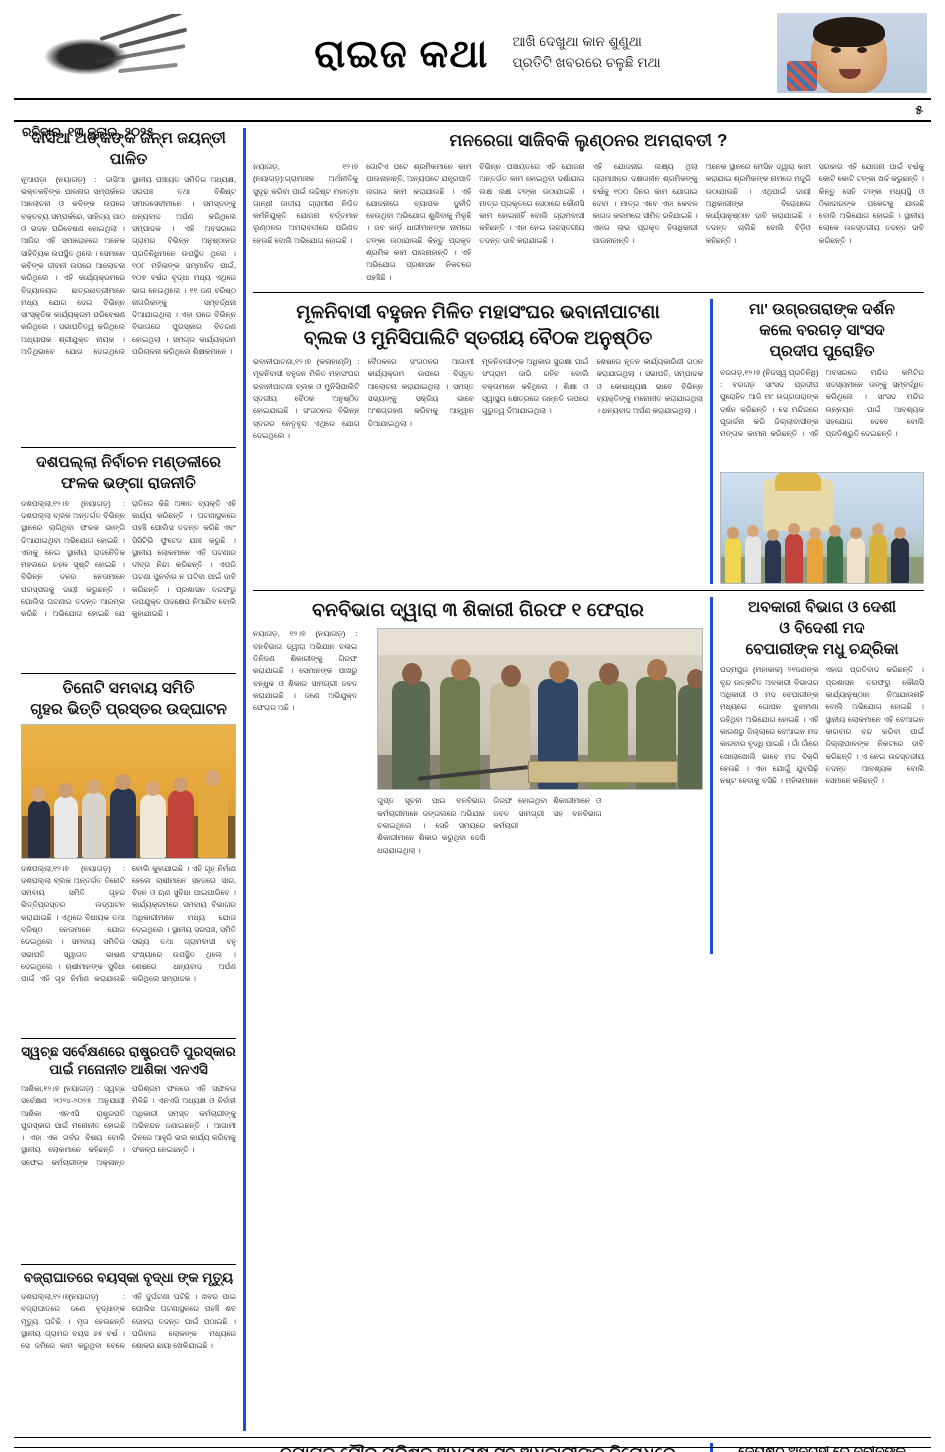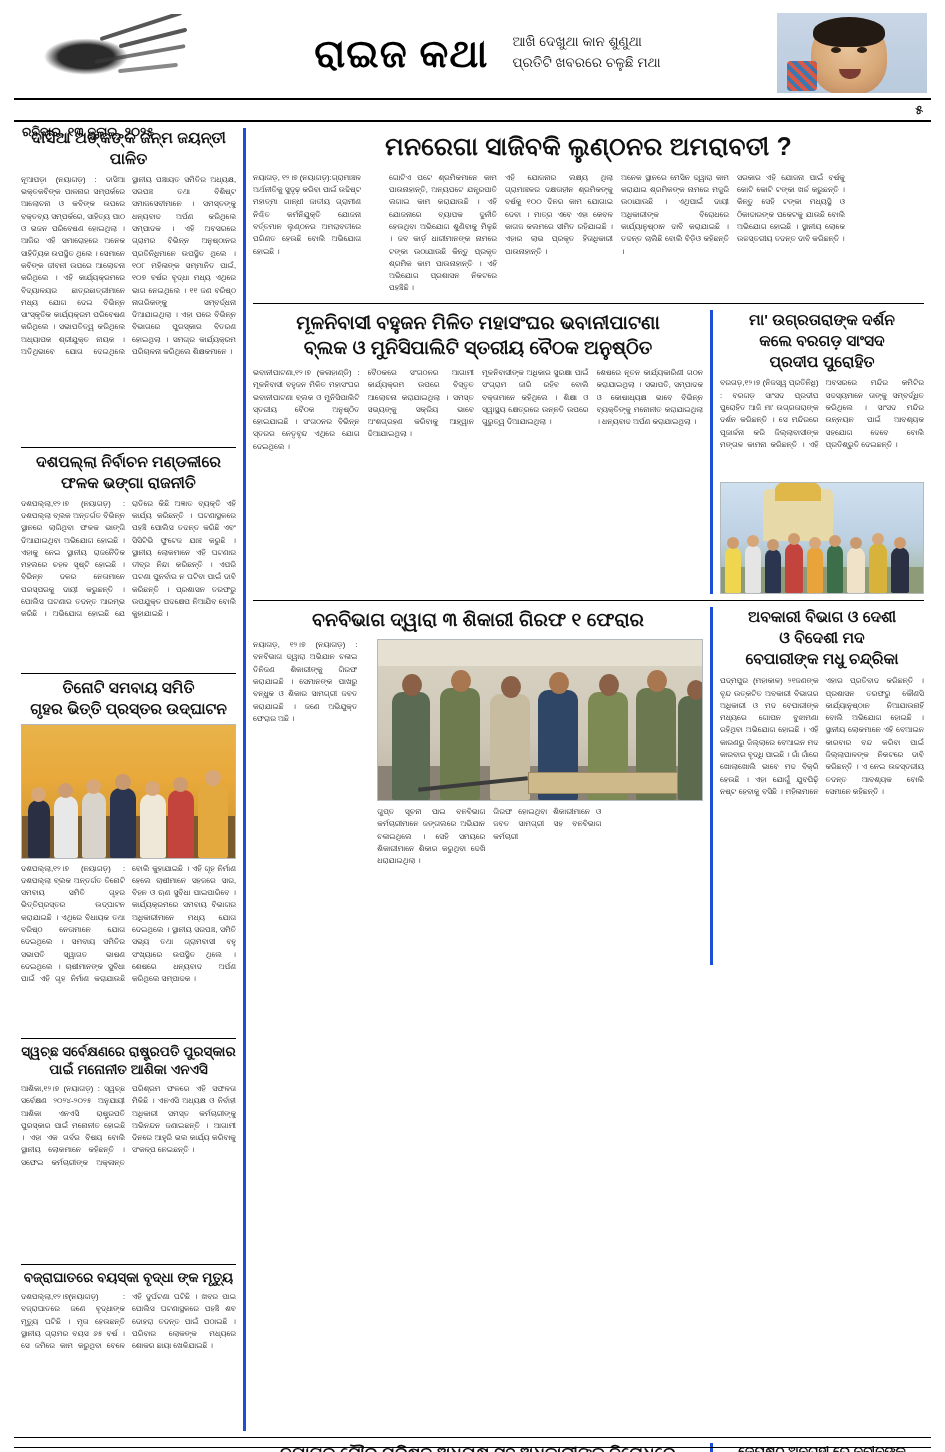--- a/index.html
+++ b/index.html
@@ -133,21 +133,21 @@
   }
   .row { display: flex; gap: 0; }
   .col { padding: 0 7px; }
   .vline { border-right: 3px solid #1d4ed8; }
 
   .hl {
     font-weight: bold;
     text-align: center;
     line-height: 1.35;
   }
-  .hl.h1 { font-size: 25px; letter-spacing: .2px; }
+  .hl.h1 { font-size: 17px; letter-spacing: .2px; }
   .hl.h2 { font-size: 19px; }
   .hl.h3 { font-size: 15.5px; }
   .hl.h4 { font-size: 13.5px; }
 
   .body-text {
     font-size: 7.6px;
     line-height: 1.62;
     text-align: justify;
     color: #141414;
     hyphens: auto;
@@ -274,21 +274,22 @@
           <div class="body-text" style="column-count:2; column-gap:7px; height:140px; overflow:hidden;">ଦଶପଲ୍ଲା,୧୨।୭(ନୟାଗଡ଼) : ବଜ୍ରାଘାତରେ ଜଣେ ବୃଦ୍ଧାଙ୍କ ମୃତ୍ୟୁ ଘଟିଛି । ମୃତା ହେଉଛନ୍ତି ସ୍ଥାନୀୟ ଗ୍ରାମର ବୟସ ୬୫ ବର୍ଷ । ସେ ଜମିରେ କାମ କରୁଥିବା ବେଳେ ଏହି ଦୁର୍ଘଟଣା ଘଟିଛି । ଖବର ପାଇ ପୋଲିସ ଘଟଣାସ୍ଥଳରେ ପହଞ୍ଚି ଶବ ଦୋହରା ତଦନ୍ତ ପାଇଁ ପଠାଇଛି । ପରିବାର ଲୋକଙ୍କ ମଧ୍ୟରେ ଶୋକର ଛାୟା ଖେଳିଯାଇଛି ।</div>
         </div>
       </div>
 
       <div style="width:685px;">
 
         <div class="col">
           <div class="hl h1" style="margin:2px 0 8px 0;">ମନରେଗା ସାଜିବକି ଲୁଣ୍ଠନର ଅମରାବତୀ ?</div>
           <div style="display:flex; gap:8px;">
             <div class="body-text" style="width:108px;">ନୟାଗଡ଼, ୧୨।୭ (ନୟାଗଡ଼):ଗ୍ରାମାଞ୍ଚଳ ଅର୍ଥନୀତିକୁ ସୁଦୃଢ଼ କରିବା ପାଇଁ ଉଦ୍ଦିଷ୍ଟ ମହାତ୍ମା ଗାନ୍ଧୀ ଜାତୀୟ ଗ୍ରାମୀଣ ନିଶ୍ଚିତ କର୍ମନିଯୁକ୍ତି ଯୋଜନା ବର୍ତ୍ତମାନ ଲୁଣ୍ଠନର ଅମରାବତୀରେ ପରିଣତ ହେଉଛି ବୋଲି ଅଭିଯୋଗ ହୋଇଛି ।</div>
-            <div class="body-text" style="width:108px;margin-left:20px;">ଗୋଟିଏ ପଟେ ଶ୍ରମିକମାନେ କାମ ପାଉନାହାନ୍ତି, ଅନ୍ୟପଟେ ଯନ୍ତ୍ରପାତି ଲଗାଇ କାମ କରାଯାଉଛି । ଏହି ଯୋଜନାରେ ବ୍ୟାପକ ଦୁର୍ନୀତି ହେଉଥିବା ଅଭିଯୋଗ ଶୁଣିବାକୁ ମିଳୁଛି । ଜବ କାର୍ଡ଼ ଧାରୀମାନଙ୍କ ନାମରେ ଟଙ୍କା ଉଠାଯାଉଛି କିନ୍ତୁ ପ୍ରକୃତ ଶ୍ରମିକ କାମ ପାଉନାହାନ୍ତି । ଏହି ଅଭିଯୋଗ ପ୍ରଶାସନ ନିକଟରେ ପହଞ୍ଚିଛି ।</div>
+            <div class="body-text" style="width:108px;">ଗୋଟିଏ ପଟେ ଶ୍ରମିକମାନେ କାମ ପାଉନାହାନ୍ତି, ଅନ୍ୟପଟେ ଯନ୍ତ୍ରପାତି ଲଗାଇ କାମ କରାଯାଉଛି । ଏହି ଯୋଜନାରେ ବ୍ୟାପକ ଦୁର୍ନୀତି ହେଉଥିବା ଅଭିଯୋଗ ଶୁଣିବାକୁ ମିଳୁଛି । ଜବ କାର୍ଡ଼ ଧାରୀମାନଙ୍କ ନାମରେ ଟଙ୍କା ଉଠାଯାଉଛି କିନ୍ତୁ ପ୍ରକୃତ ଶ୍ରମିକ କାମ ପାଉନାହାନ୍ତି । ଏହି ଅଭିଯୋଗ ପ୍ରଶାସନ ନିକଟରେ ପହଞ୍ଚିଛି ।</div>
+            <div class="body-text" style="width:108px;">ବିଭିନ୍ନ ପଞ୍ଚାୟତରେ ଏହି ଯୋଜନା ଅନ୍ତର୍ଗତ କାମ ହୋଇଥିବା ଦର୍ଶାଯାଇ ଲକ୍ଷ ଲକ୍ଷ ଟଙ୍କା ଉଠାଯାଇଛି । ମାତ୍ର ପ୍ରକୃତରେ ସେଠାରେ କୌଣସି କାମ ହୋଇନାହିଁ ବୋଲି ଗ୍ରାମବାସୀ କହିଛନ୍ତି । ଏହା ନେଇ ଉଚ୍ଚସ୍ତରୀୟ ତଦନ୍ତ ଦାବି କରାଯାଇଛି ।</div>
             <div class="body-text" style="width:108px;">ଏହି ଯୋଜନାର ଲକ୍ଷ୍ୟ ଥିଲା ଗ୍ରାମାଞ୍ଚଳର ଦକ୍ଷତାହୀନ ଶ୍ରମିକଙ୍କୁ ବର୍ଷକୁ ୧୦୦ ଦିନର କାମ ଯୋଗାଇ ଦେବା । ମାତ୍ର ଏବେ ଏହା କେବଳ କାଗଜ କଲମରେ ସୀମିତ ରହିଯାଇଛି । ଏହାର ଲାଭ ପ୍ରକୃତ ହିତାଧିକାରୀ ପାଉନାହାନ୍ତି ।</div>
             <div class="body-text" style="width:108px;">ଅନେକ ସ୍ଥାନରେ ମେସିନ ଦ୍ୱାରା କାମ କରାଯାଇ ଶ୍ରମିକଙ୍କ ନାମରେ ମଜୁରି ଉଠାଯାଉଛି । ଏଥିପାଇଁ ଦାୟୀ ଅଧିକାରୀଙ୍କ ବିରୋଧରେ କାର୍ଯ୍ୟାନୁଷ୍ଠାନ ଦାବି କରାଯାଇଛି । ତଦନ୍ତ ଚାଲିଛି ବୋଲି ବିଡ଼ିଓ କହିଛନ୍ତି ।</div>
             <div class="body-text" style="width:108px;">ସରକାର ଏହି ଯୋଜନା ପାଇଁ ବର୍ଷକୁ କୋଟି କୋଟି ଟଙ୍କା ଖର୍ଚ୍ଚ କରୁଛନ୍ତି । କିନ୍ତୁ ସେହି ଟଙ୍କା ମଧ୍ୟସ୍ଥି ଓ ଠିକାଦାରଙ୍କ ପକେଟକୁ ଯାଉଛି ବୋଲି ଅଭିଯୋଗ ହୋଇଛି । ସ୍ଥାନୀୟ ଲୋକେ ଉଚ୍ଚସ୍ତରୀୟ ତଦନ୍ତ ଦାବି କରିଛନ୍ତି ।</div>
           </div>
         </div>
 
         <div class="sep" style="margin:8px 7px 6px 7px;"></div>
 
         <div class="row">
           <div class="col vline" style="width:467px;">

